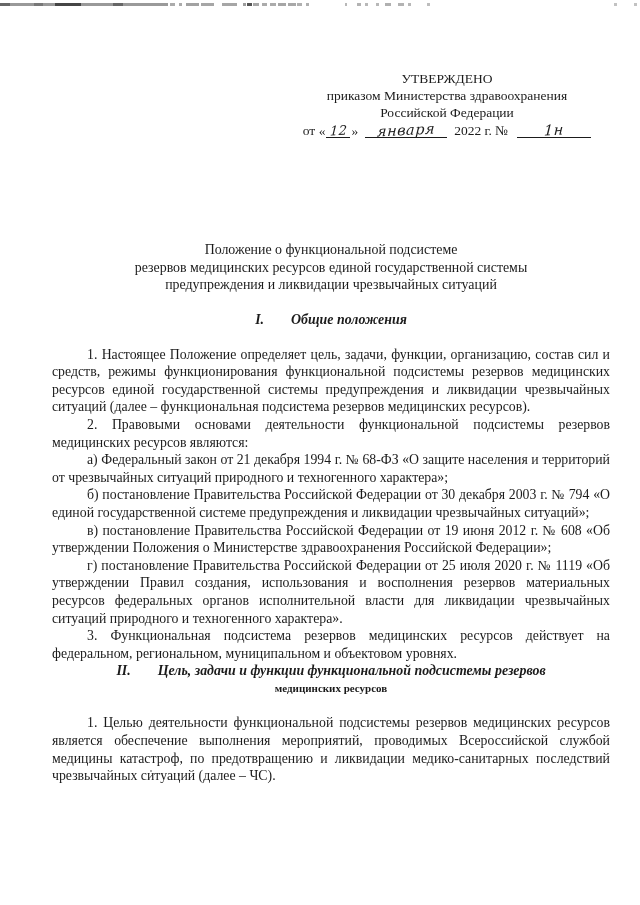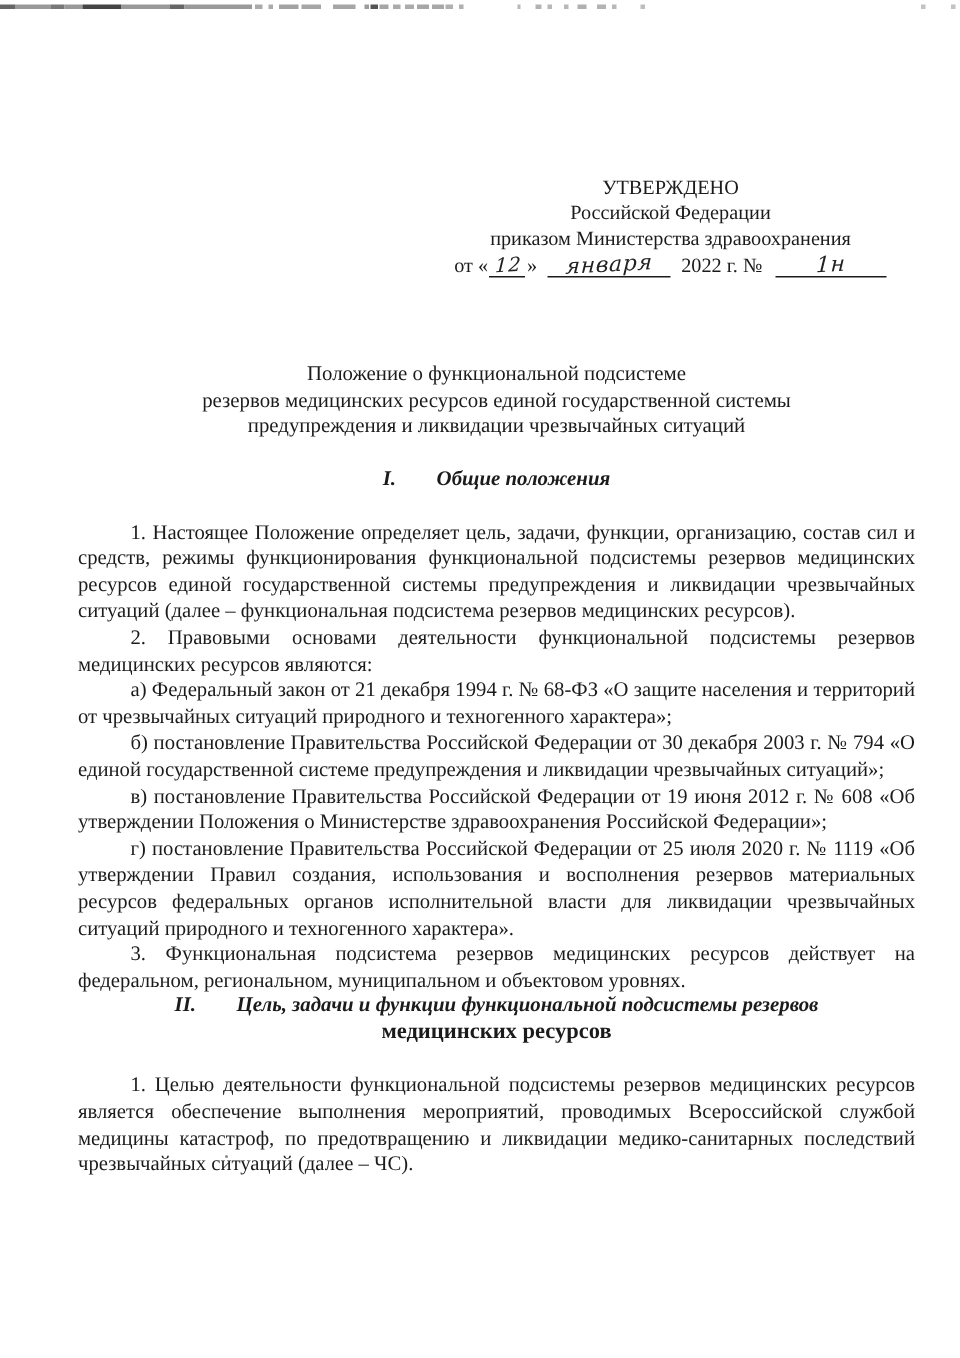--- a/index.html
+++ b/index.html
@@ -16,21 +16,20 @@
   .artifact-strip { position: absolute; top: 0; left: 0; width: 640px; height: 10px; }
   .artifact-strip .seg { position: absolute; top: 3px; height: 3px; }
   .speck { position: absolute; background: #8a8a8a; border-radius: 50%; }
 
   
   .approval {
     position: absolute; top: 71px; left: 291px; width: 312px;
     text-align: center;
     font-size: 13.5px; line-height: 16.8px;
     white-space: nowrap;
-    margin-top: 46px;
   }
   .approval .dateline { margin-top: 2px; }
   .blank {
     display: inline-block;
     border-bottom: 1px solid #1b1b1b;
     text-align: center;
     line-height: 13px;
     vertical-align: baseline;
   }
   .blank.day   { width: 24px; margin: 0 1px; }
@@ -68,21 +67,21 @@
   }
   .sec-heading {
     text-align: center;
     font-weight: bold;
     font-size: 13.9px;
     font-style: italic;
   }
   .sec-heading .sec-num { display: inline-block; margin-right: 27px; }
   .sec-heading.first { margin-bottom: 17px; }
   .sec-heading.second { }
-  .sec-line2 { text-align: center; font-weight: bold; font-size: 15px; margin-bottom: 17px; }
+  .sec-line2 { text-align: center; font-weight: bold; font-size: 11px; margin-bottom: 17px; }
 </style>
 </head>
 <body>
 
 <div class="artifact-strip">
   <span class="seg" style="left:0;width:10px;background:#666"></span>
   <span class="seg" style="left:10px;width:24px;background:#999"></span>
   <span class="seg" style="left:34px;width:9px;background:#777"></span>
   <span class="seg" style="left:43px;width:12px;background:#999"></span>
   <span class="seg" style="left:55px;width:26px;background:#454545"></span>
@@ -112,22 +111,22 @@
   <span class="seg" style="left:408px;width:3px;background:#b8b8b8"></span>
   <span class="seg" style="left:427px;width:3px;background:#bdbdbd"></span>
   <span class="seg" style="left:614px;width:3px;background:#c2c2c2"></span>
   <span class="seg" style="left:634px;width:3px;background:#c2c2c2"></span>
 </div>
 <span class="speck" style="left:150px;top:770px;width:2px;height:2px"></span>
 <span class="speck" style="left:178px;top:774px;width:2px;height:2px"></span>
 
 <div class="approval">
   <div>УТВЕРЖДЕНО</div>
+  <div>приказом Министерства здравоохранения</div>
   <div>Российской Федерации</div>
-  <div>приказом Министерства здравоохранения</div>
   <div class="dateline">
     <span>от «</span><span class="blank day"><span class="hand">12</span></span><span>»</span><span class="blank month"><span class="hand">января</span></span><span>2022 г. №</span><span class="blank num"><span class="hand">1н</span></span>
   </div>
 </div>
 
 <div class="doc-title">
   <div>Положение о функциональной подсистеме</div>
   <div>резервов медицинских ресурсов единой государственной системы</div>
   <div>предупреждения и ликвидации чрезвычайных ситуаций</div>
 </div>

